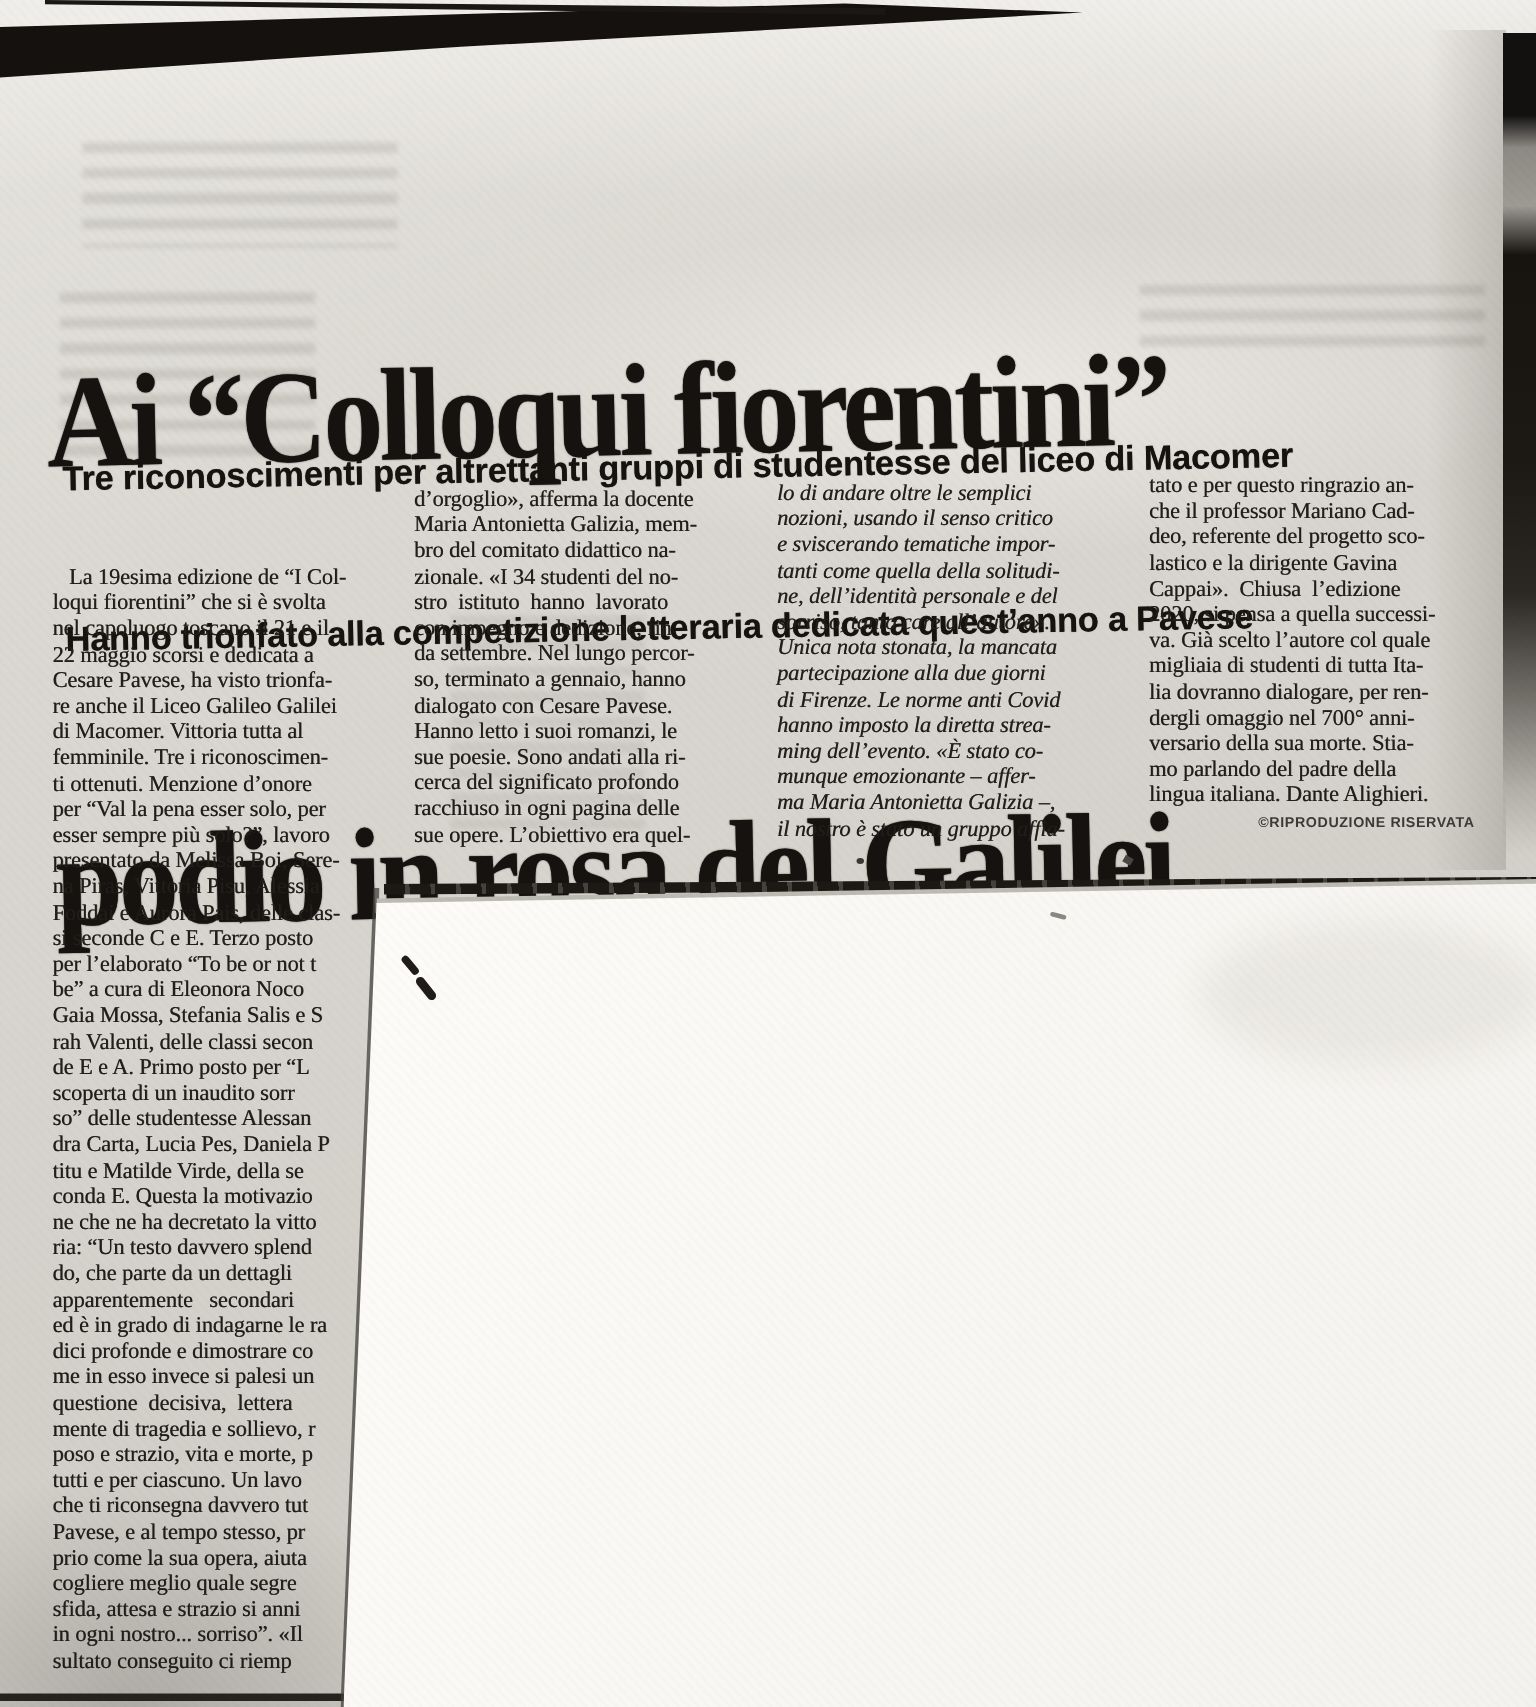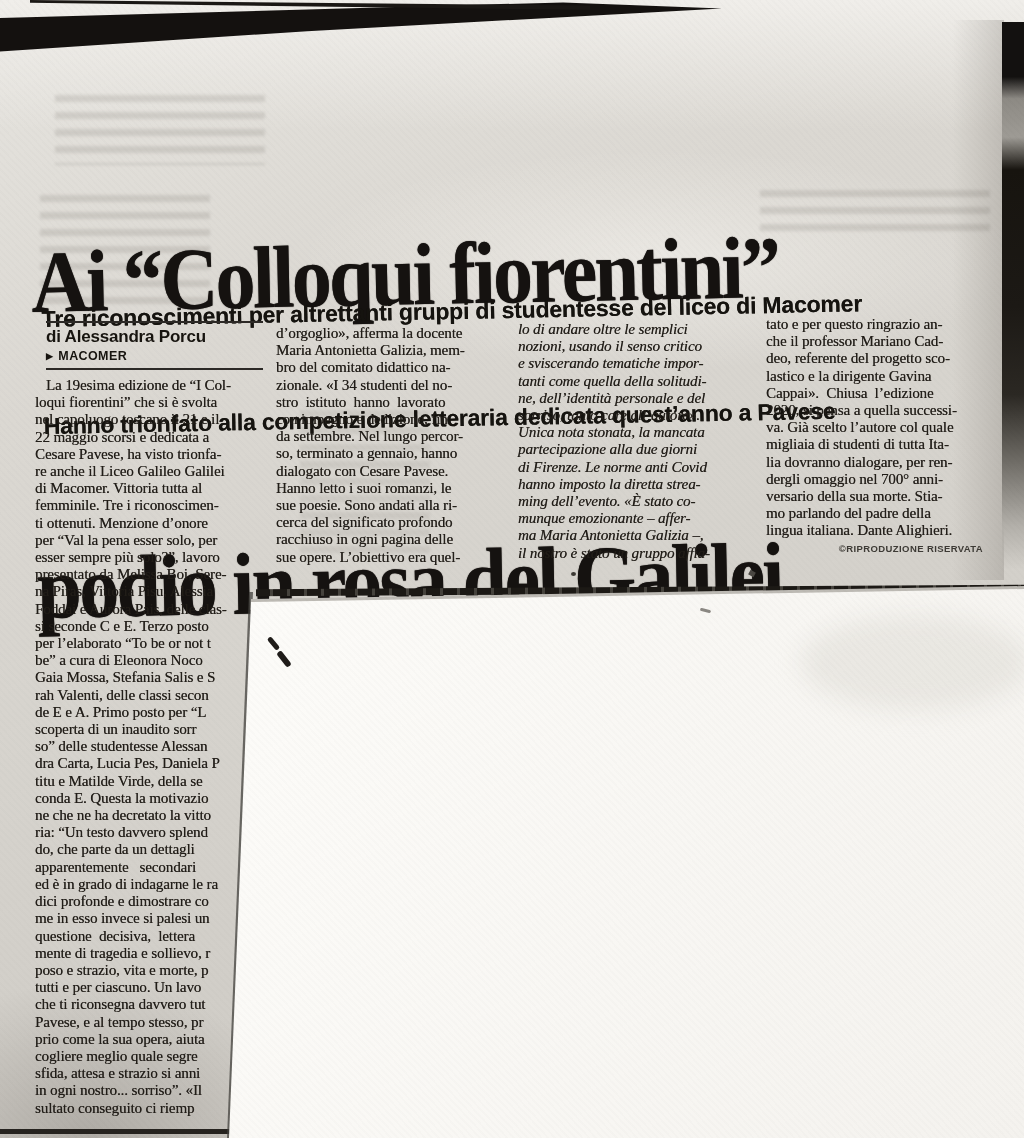--- a/index.html
+++ b/index.html
@@ -97,26 +97,20 @@
       <div>Ai “Colloqui fiorentini”</div>
       <div>podio in rosa del Galilei</div>
     </div>
   </div>
 
   <div class="abs subhead">
     <div>Tre riconoscimenti per altrettanti gruppi di studentesse del liceo di Macomer</div>
     <div>Hanno trionfato alla competizione letteraria dedicata quest’anno a Pavese</div>
   </div>
 
-  <div class="abs byline">
-    <div class="author">di Alessandra Porcu</div>
-    <div class="loc">
-      <span class="tri">▶</span><span>MACOMER</span>
-    </div>
-  </div>
 
   <div class="abs col col1">   La 19esima edizione de “I Col-
 loqui fiorentini” che si è svolta
 nel capoluogo toscano il 21 e il
 22 maggio scorsi e dedicata a
 Cesare Pavese, ha visto trionfa-
 re anche il Liceo Galileo Galilei
 di Macomer. Vittoria tutta al
 femminile. Tre i riconoscimen-
 ti ottenuti. Menzione d’onore

